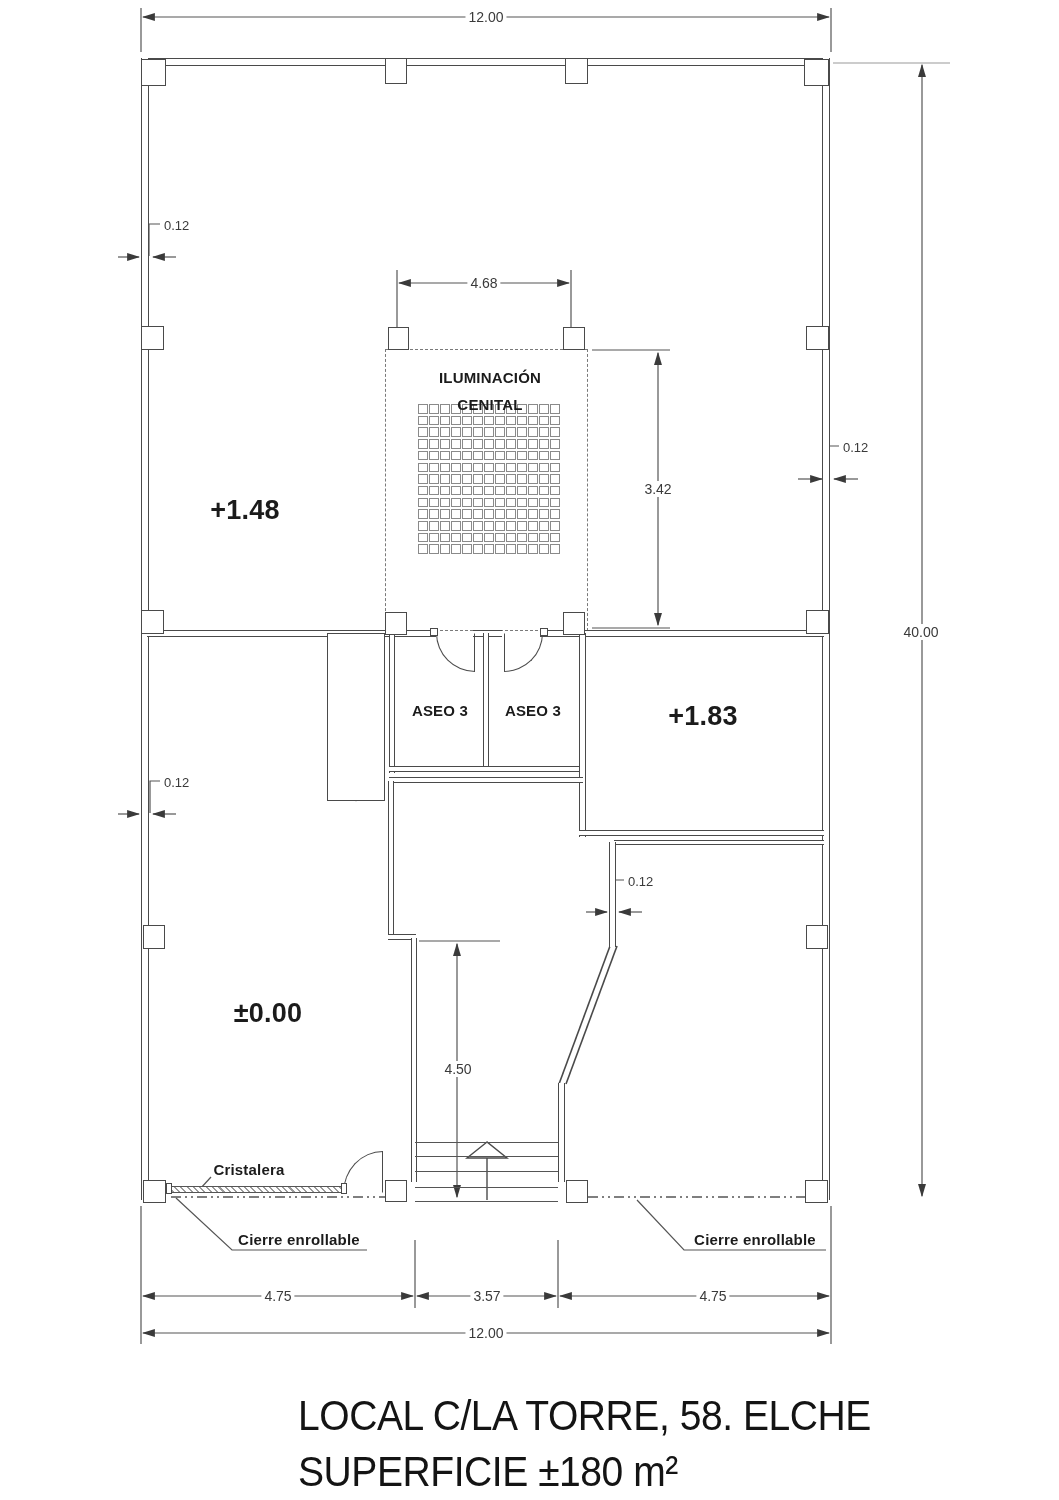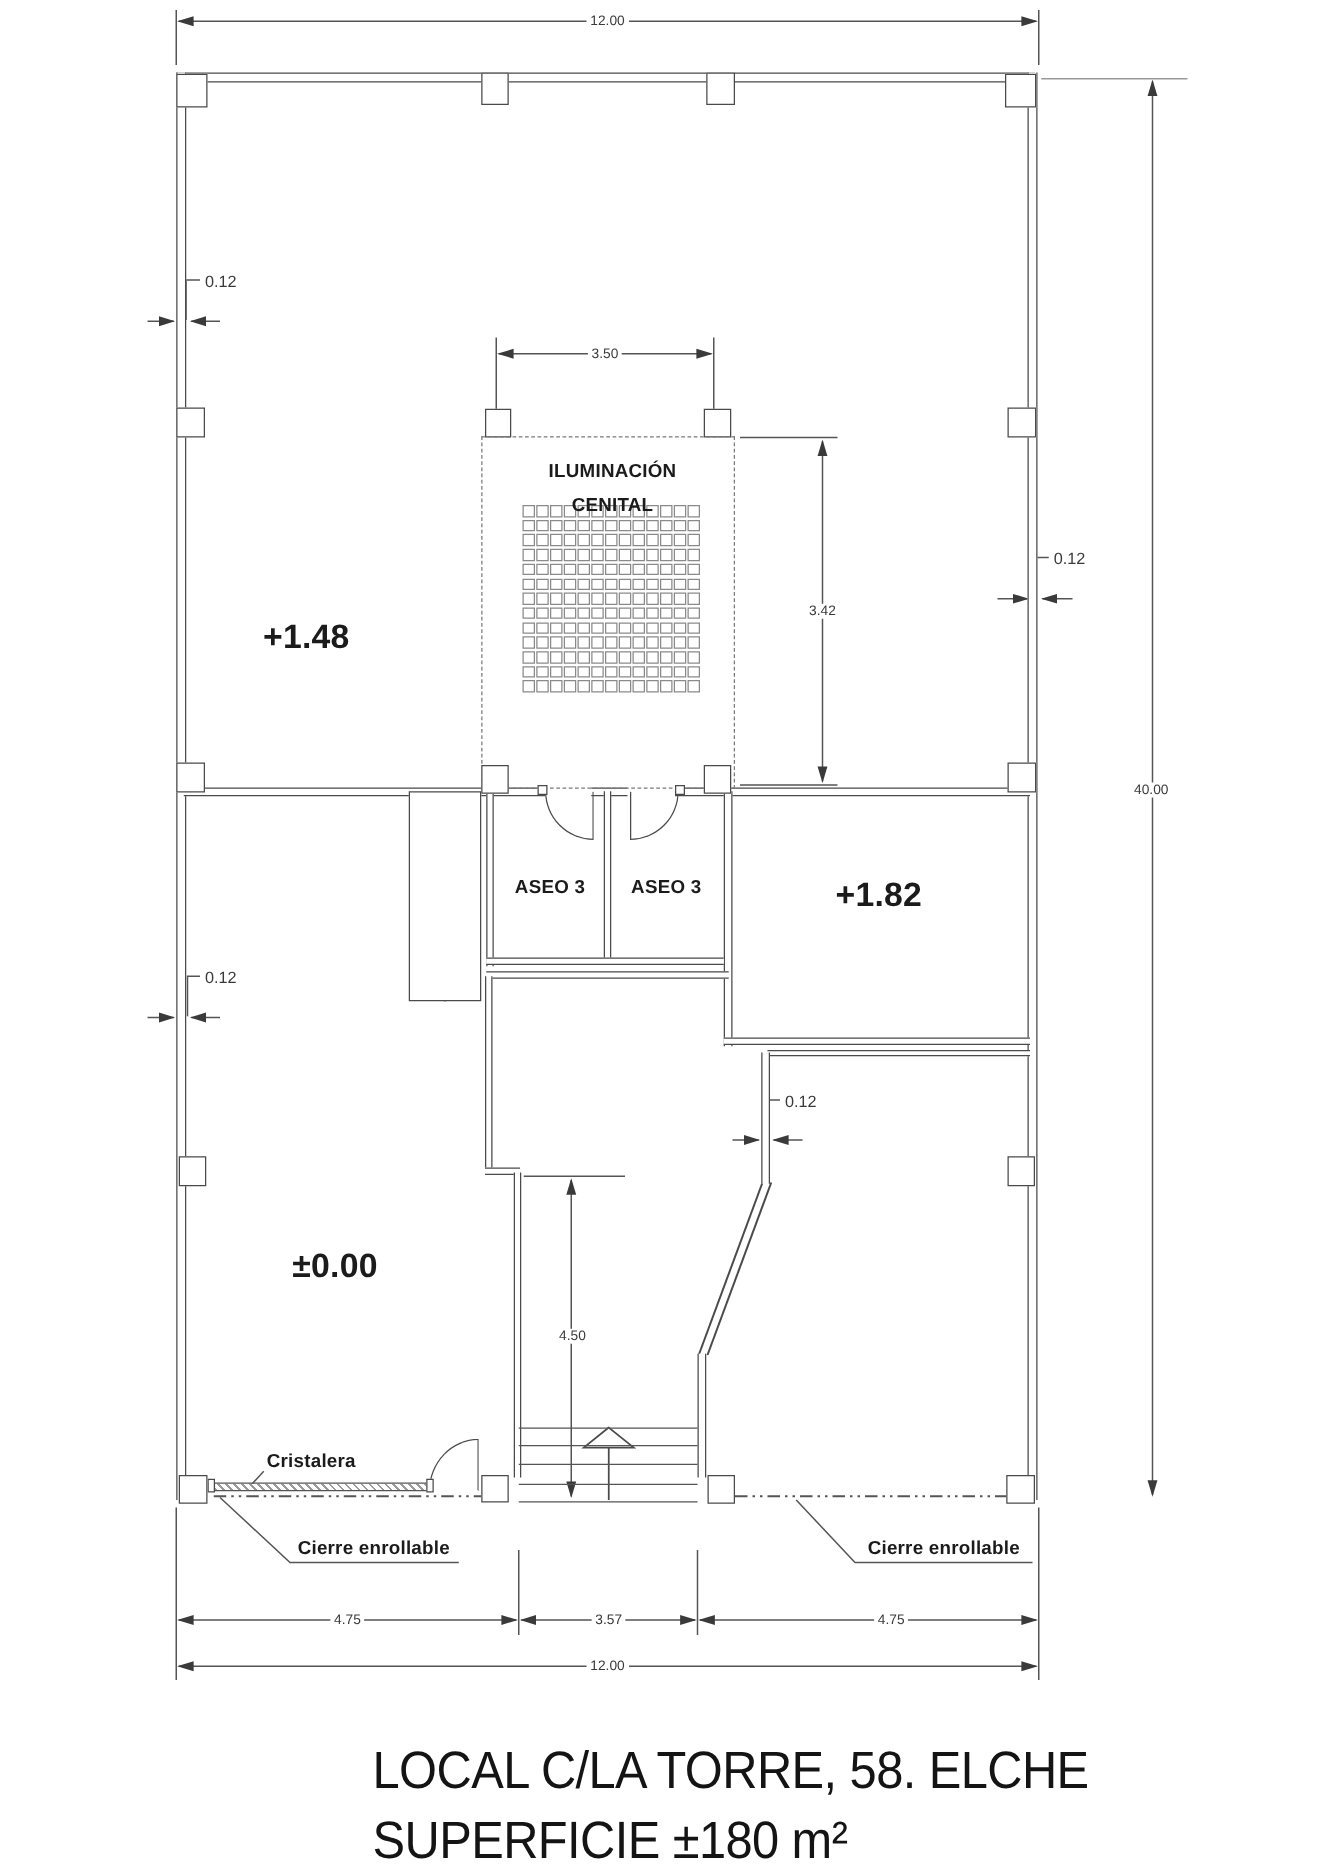--- a/index.html
+++ b/index.html
@@ -14,21 +14,21 @@
   .arc.bl{border:1.6px solid #4a4a4a;border-top-color:transparent;border-radius:0 0 0 100%;}
   .arc.br{border:1.6px solid #4a4a4a;border-top-color:transparent;border-radius:0 0 100% 0;}
   .arc.tl{border:1.6px solid #4a4a4a;border-bottom-color:transparent;border-radius:100% 0 0 0;}
   .tread{position:absolute;height:0;border-top:1.5px solid #555;z-index:2;}
   .glazing{position:absolute;border:1.3px solid #555;
            background:repeating-linear-gradient(45deg,#9a9a9a 0 1.5px,#fff 1.5px 4.5px);z-index:3;}
   .lbl{position:absolute;transform:translate(-50%,-50%);font-weight:bold;color:#1b1b1b;
        white-space:nowrap;z-index:6;letter-spacing:.2px;}
   .room{font-size:27px;}
   .small{font-size:15px;}
-  .dim{position:absolute;transform:translate(-50%,-50%);font-size:11px;color:#3a3a3a;
+  .dim{position:absolute;transform:translate(-50%,-50%);font-size:14px;color:#3a3a3a;
        white-space:nowrap;z-index:6;}
   .dim.mask{background:#fff;padding:0 3px;}
   .dimleft{position:absolute;transform:translate(0,-50%);font-size:13px;color:#3a3a3a;
        white-space:nowrap;z-index:6;}
   .title-line{position:absolute;font-size:42px;color:#141414;white-space:nowrap;z-index:6;
        transform:scaleX(.93);transform-origin:left center;letter-spacing:-.5px;}
   .gsq{position:absolute;border:1.5px solid #8a8a8a;background:#fff;z-index:2;}
 </style>
 </head>
 <body>
@@ -339,33 +339,33 @@
   <div class="tread" style="left:415px;top:1156px;width:143px;"></div>
   <div class="tread" style="left:415px;top:1171px;width:143px;"></div>
   <div class="tread" style="left:415px;top:1187px;width:143px;"></div>
   <div class="tread" style="left:415px;top:1201px;width:143px;"></div>
 
   <div class="glazing" style="left:171px;top:1186px;width:170px;height:5px;"></div>
   <div class="col" style="left:166px;top:1183px;width:4px;height:9px;border-width:1.3px;"></div>
   <div class="col" style="left:341px;top:1183px;width:4px;height:9px;border-width:1.3px;"></div>
 
   <div class="lbl room" style="left:245px;top:510px;">+1.48</div>
-  <div class="lbl room" style="left:703px;top:716px;">+1.82</div>
+  <div class="lbl room" style="left:703px;top:716px;">+1.83</div>
   <div class="lbl room" style="left:268px;top:1013px;">±0.00</div>
   <div class="lbl small" style="left:440px;top:710px;">ASEO 3</div>
   <div class="lbl small" style="left:533px;top:710px;">ASEO 3</div>
   <div class="lbl small" style="left:490px;top:377px;">ILUMINACIÓN</div>
   <div class="lbl small" style="left:490px;top:404px;">CENITAL</div>
 
   <div class="lbl small" style="left:249px;top:1169px;">Cristalera</div>
   <div class="lbl small" style="left:299px;top:1239px;">Cierre enrollable</div>
   <div class="lbl small" style="left:755px;top:1239px;">Cierre enrollable</div>
 
   <div class="dim mask" style="left:486px;top:17px;">12.00</div>
-  <div class="dim mask" style="left:484px;top:283px;">3.50</div>
+  <div class="dim mask" style="left:484px;top:283px;">4.68</div>
   <div class="dim mask" style="left:658px;top:489px;">3.42</div>
   <div class="dim mask" style="left:921px;top:632px;">40.00</div>
   <div class="dim mask" style="left:458px;top:1069px;">4.50</div>
   <div class="dimleft" style="left:164px;top:225px;">0.12</div>
   <div class="dimleft" style="left:164px;top:782px;">0.12</div>
   <div class="dimleft" style="left:843px;top:447px;">0.12</div>
   <div class="dimleft" style="left:628px;top:881px;">0.12</div>
   <div class="dim mask" style="left:278px;top:1296px;">4.75</div>
   <div class="dim mask" style="left:487px;top:1296px;">3.57</div>
   <div class="dim mask" style="left:713px;top:1296px;">4.75</div>

